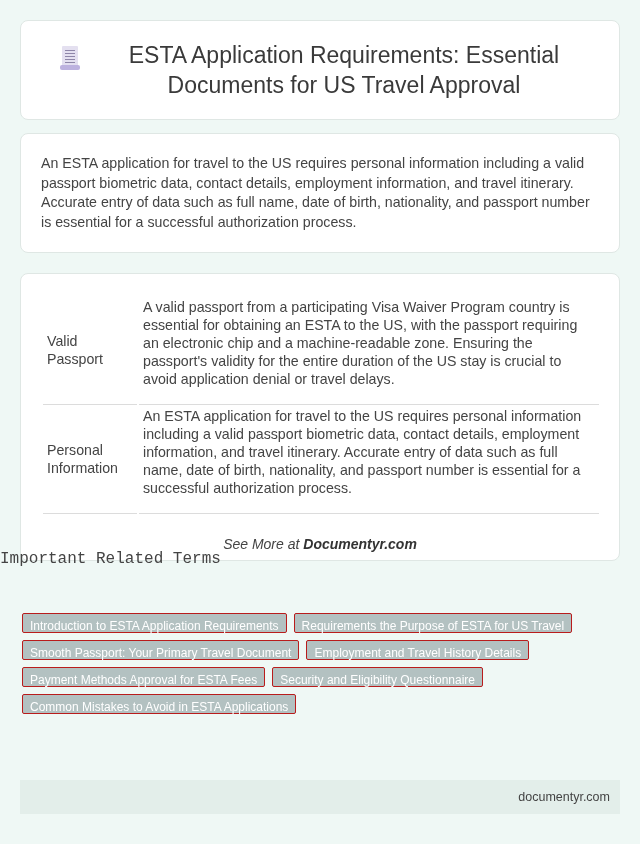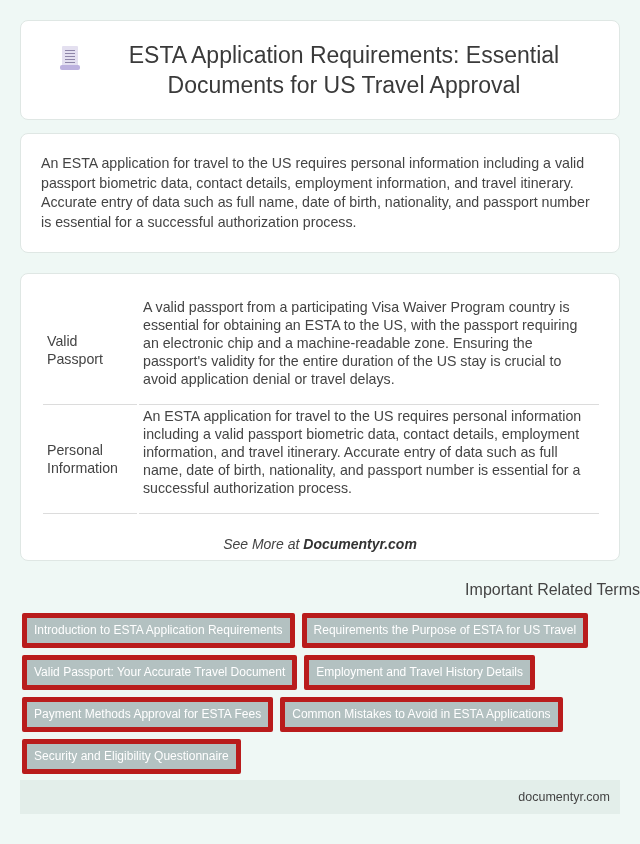--- a/index.html
+++ b/index.html
@@ -37,32 +37,32 @@
     .summary-text { font-size: 14.2px; line-height: 19.5px; color: #444; }
     .table-card { top: 273px; height: 288px; padding: 22px 22px 0 22px; }
     table { border-collapse: separate; border-spacing: 2px 0; width: 560px; margin-left: -2px; }
     td { vertical-align: middle; font-size: 14.2px; line-height: 18px; color: #444; border-bottom: 1px solid #dcdcdc; }
     td.label { width: 94px; padding: 0 4px; }
     td.desc { padding: 2px 4px 16px 4px; }
     tr.row1 td { height: 100px; }
     tr.row2 td { height: 103px; }
     .see-more { text-align: center; font-size: 14px; font-style: italic; color: #444; margin-top: 22px; }
     .see-more b { font-weight: bold; color: #333; }
-    .related-title { position: absolute; top: 581px; left: 0; width: 640px; text-align: right; font-size: 16px; color: #444; }
+    .related-title { position: absolute; top: 550px; left: 0; width: 640px; text-align: left; font-size: 16px; color: #444; font-family: Liberation Mono, monospace; }
     .tags { position: absolute; top: 613px; left: 22px; width: 600px; display: flex; flex-wrap: wrap; }
     .tag {
       background: #b3c1c1;
       color: #ffffff;
       font-size: 12px;
-      height: 35px;
+      height: 20px;
       line-height: 25px;
       padding: 0 7px;
       border-radius: 2px;
       margin: 0 7px 7px 0;
-      border: 5px solid #b91c1c;
+      border: 1px solid #b91c1c;
       white-space: nowrap;
     }
     .footer {
       position: absolute; top: 780px; left: 20px; width: 600px; height: 34px;
       background: #e3eeea; text-align: right; padding-right: 10px;
       font-size: 12.5px; line-height: 34px; color: #444;
     }
   </style>
 </head>
 <body>
@@ -104,24 +104,24 @@
     <div class="see-more">
       <span>See More at </span><b>Documentyr.com</b>
     </div>
   </div>
 
   <div class="related-title">Important Related Terms</div>
 
   <div class="tags">
     <span class="tag">Introduction to ESTA Application Requirements</span>
     <span class="tag">Requirements the Purpose of ESTA for US Travel</span>
-    <span class="tag">Valid Passport: Your Accurate Travel Document</span>
+    <span class="tag">Smooth Passport: Your Primary Travel Document</span>
     <span class="tag">Employment and Travel History Details</span>
     <span class="tag">Payment Methods Approval for ESTA Fees</span>
+    <span class="tag">Security and Eligibility Questionnaire</span>
     <span class="tag">Common Mistakes to Avoid in ESTA Applications</span>
-    <span class="tag">Security and Eligibility Questionnaire</span>
   </div>
 
   <div class="footer">
     <span>documentyr.com</span>
   </div>
 
 </div>
 
 </body></html>

